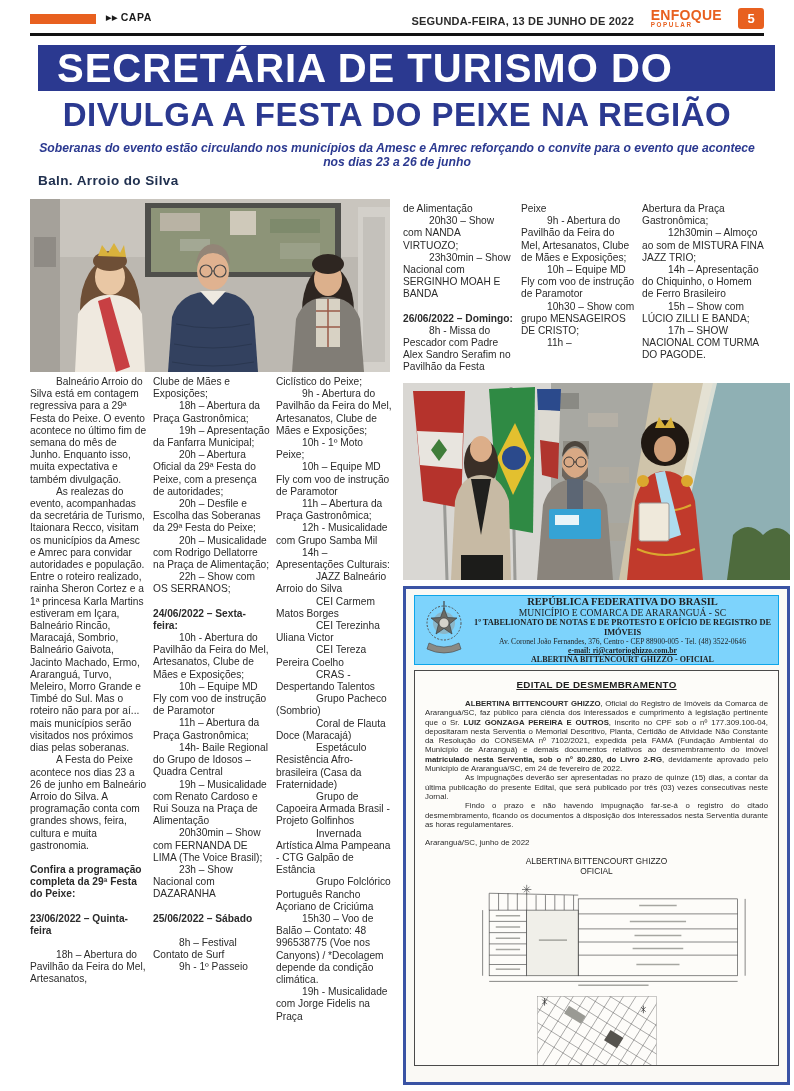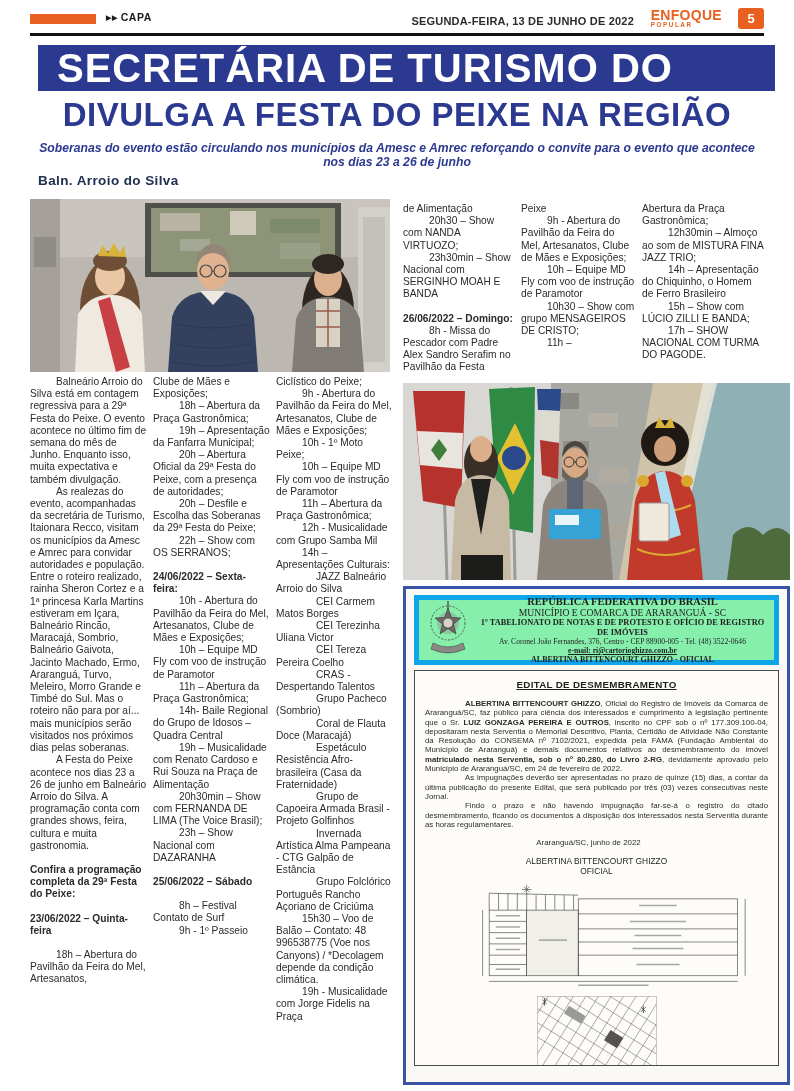--- a/index.html
+++ b/index.html
@@ -39,38 +39,38 @@
   .col p.gap{margin-top:12px;}
   .c1{left:30px;top:376px;width:117px;height:709px;}
   .c2{left:153px;top:376px;width:117px;height:709px;}
   .c3{left:276px;top:376px;width:118px;height:709px;}
   .c4{left:403px;top:203px;width:112px;height:178px;}
   .c5{left:521px;top:203px;width:114px;height:178px;}
   .c6{left:642px;top:203px;width:122px;height:178px;}
   
   .legal{position:absolute;left:403px;top:586px;width:387px;height:499px;box-sizing:border-box;
          background:#faf9f5;border:3px solid #3a53a4;padding:6px 8px;}
-  .letterhead{border:5px solid #0ea5e9;background:#86efac;display:flex;align-items:center;gap:6px;
+  .letterhead{border:1px solid #0ea5e9;background:#7dd3fc;display:flex;align-items:center;gap:6px;
               padding:3px 6px;height:70px;box-sizing:border-box;}
   .coat{flex:0 0 46px;}
   .lh-lines{flex:1;text-align:center;font-family:"Liberation Serif",serif;color:#1f1f1f;}
   .lh-lines p{margin:0;}
   .lh1{font-weight:bold;font-size:10.5px;}
   .lh2{font-weight:normal;font-size:9.6px;}
   .lh3{font-weight:bold;font-size:8.4px;line-height:9.4px;}
   .lh4{font-size:7.6px;margin-top:2px;}
   .lh5{font-size:7.6px;font-weight:bold;text-decoration:underline;}
   .lh6{font-weight:bold;font-size:8px;margin-top:1px;}
   .legal-main{border:1px solid #4a4a4a;background:#fdfcf9;margin-top:5px;padding:5px 10px;
               height:396px;box-sizing:border-box;overflow:hidden;}
   .edital-title{text-align:center;font-weight:bold;text-decoration:underline;font-size:9.8px;
                 letter-spacing:.3px;margin:3px 0 9px;color:#1f1f1f;}
   .legal-paras p{margin:0;font-size:7.8px;line-height:9.3px;text-align:justify;color:#2b2b2b;}
   .legal-paras p.lp{text-indent:40px;}
-  .dateline{text-align:center;font-size:7.9px;margin:9px 16px 0 0;color:#2b2b2b;}
+  .dateline{text-align:left;font-size:7.9px;margin:9px 16px 0 0;color:#2b2b2b;}
   .sig{text-align:center;font-size:8.4px;line-height:10px;margin-top:9px;color:#1f1f1f;}
   .plat{text-align:center;margin-top:6px;}
   .platmap{text-align:center;margin-top:4px;}
 </style>
 </head>
 <body>
 
 <div class="masthead">
   <div class="accent-bar"></div>
   <div class="capa-wrap"><span class="capa-marker">▶▶</span><span>CAPA</span></div>
@@ -143,20 +143,21 @@
     <p class="b gap">Confira a programação completa da 29ª Festa do Peixe:</p>
     <p class="b gap">23/06/2022 – Quinta-feira</p>
     <p class="ind gap">18h – Abertura do Pavilhão da Feira do Mel, Artesanatos,</p>
   </div>
 <div class="col c2">
     <p>Clube de Mães e Exposições;</p>
     <p class="ind">18h – Abertura da Praça Gastronômica;</p>
     <p class="ind">19h – Apresentação da Fanfarra Municipal;</p>
     <p class="ind">20h – Abertura Oficial da 29ª Festa do Peixe, com a presença de autoridades;</p>
     <p class="ind">20h – Desfile e Escolha das Soberanas da 29ª Festa do Peixe;</p>
+    <p class="ind">20h – Musicalidade com Rodrigo Dellatorre na Praça de Alimentação;</p>
     <p class="ind">22h – Show com OS SERRANOS;</p>
     <p class="b gap">24/06/2022 – Sexta-feira:</p>
     <p class="ind">10h - Abertura do Pavilhão da Feira do Mel, Artesanatos, Clube de Mães e Exposições;</p>
     <p class="ind">10h – Equipe MD Fly com voo de instrução de Paramotor</p>
     <p class="ind">11h – Abertura da Praça Gastronômica;</p>
     <p class="ind">14h- Baile Regional do Grupo de Idosos – Quadra Central</p>
     <p class="ind">19h – Musicalidade com Renato Cardoso e Rui Souza na Praça de Alimentação</p>
     <p class="ind">20h30min – Show com FERNANDA DE LIMA (The Voice Brasil);</p>
     <p class="ind">23h – Show Nacional com DAZARANHA</p>
     <p class="b gap">25/06/2022 – Sábado</p>

